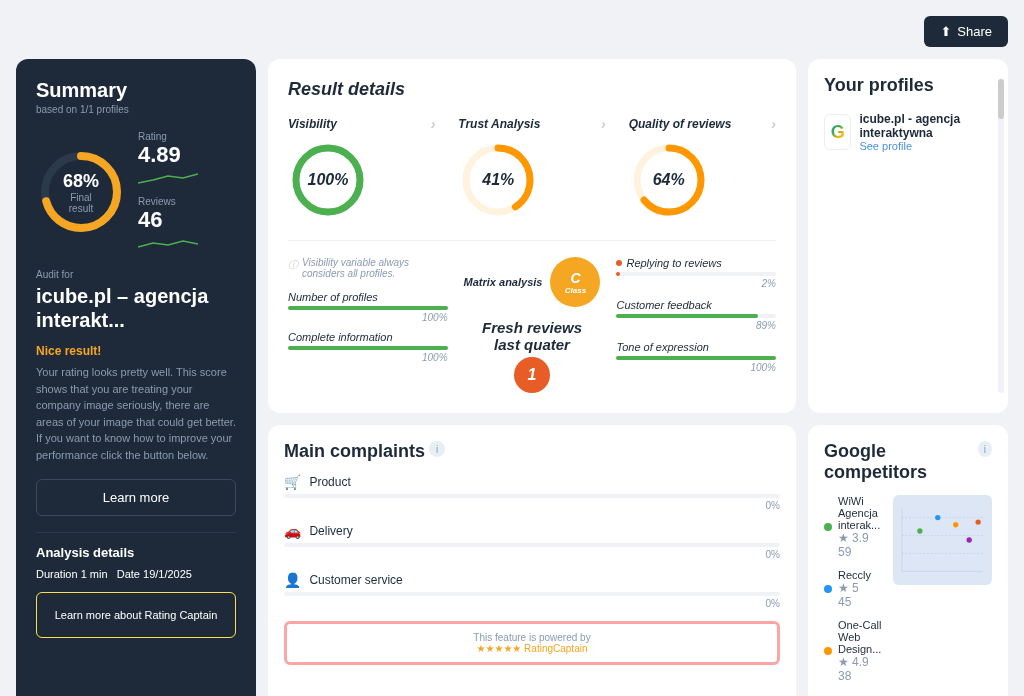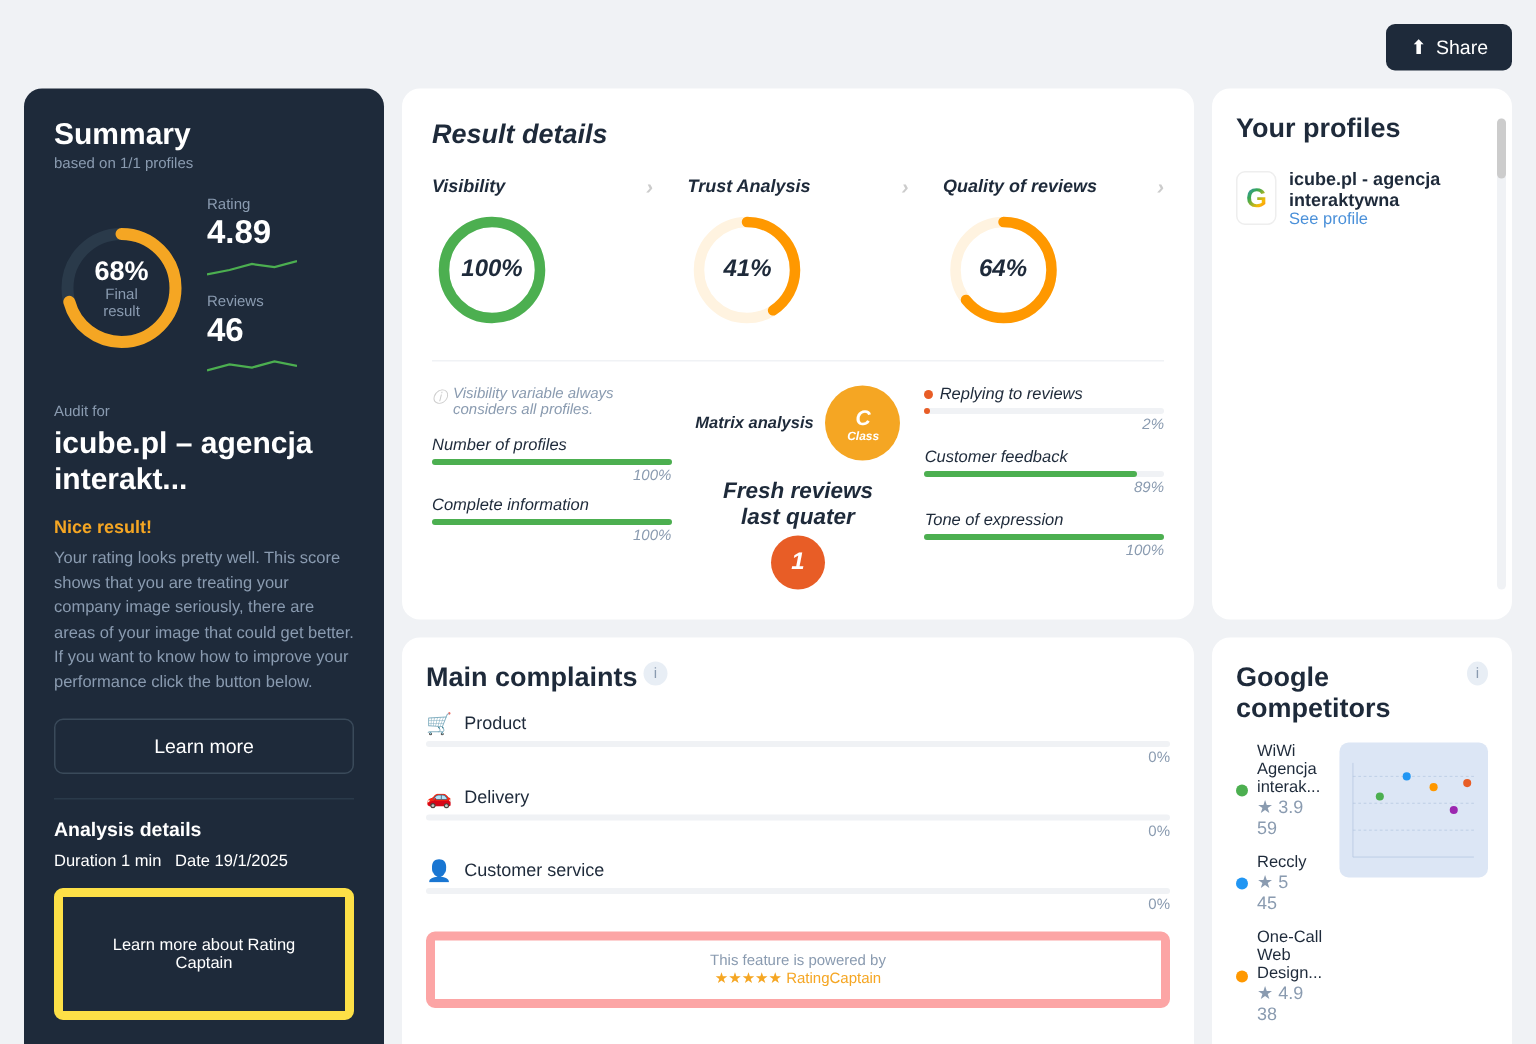--- a/index.html
+++ b/index.html
@@ -175,24 +175,24 @@
       color: #8a9bb0;
       margin-bottom: 12px;
     }
 
     .analysis-meta span {
       color: white;
     }
 
     .learn-rc-btn {
       background: transparent;
-      border: 6px solid #fde047;
+      border: 1px solid #fde047;
       color: white;
       border-radius: 6px;
-      padding: 26px;
+      padding: 16px;
       font-size: 11px;
       cursor: pointer;
       width: 100%;
     }
 
     
     .result-details-card {
       background: white;
       border-radius: 12px;
       padding: 20px;
@@ -472,21 +472,21 @@
       font-size: 12px;
       color: #1e2a3a;
       font-weight: 500;
     }
 
     .powered-by {
       margin-top: 8px;
       text-align: center;
       font-size: 10px;
       color: #8a9bb0;
-      border: 6px solid #fca5a5;
+      border: 3px solid #fca5a5;
       border-radius: 6px;
       padding: 8px;
     }
 
     .stars-row {
       color: #f5a623;
       font-size: 10px;
     }
 
     

